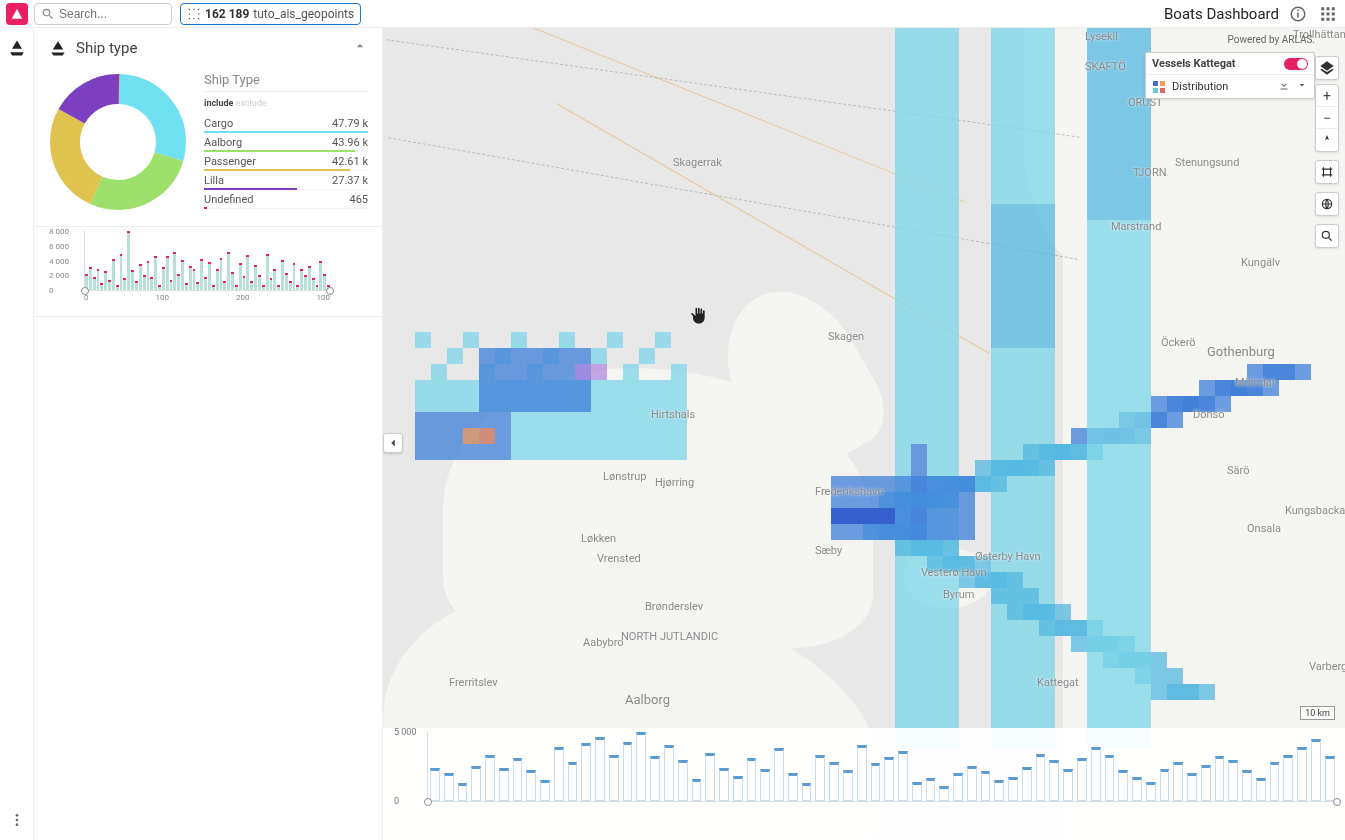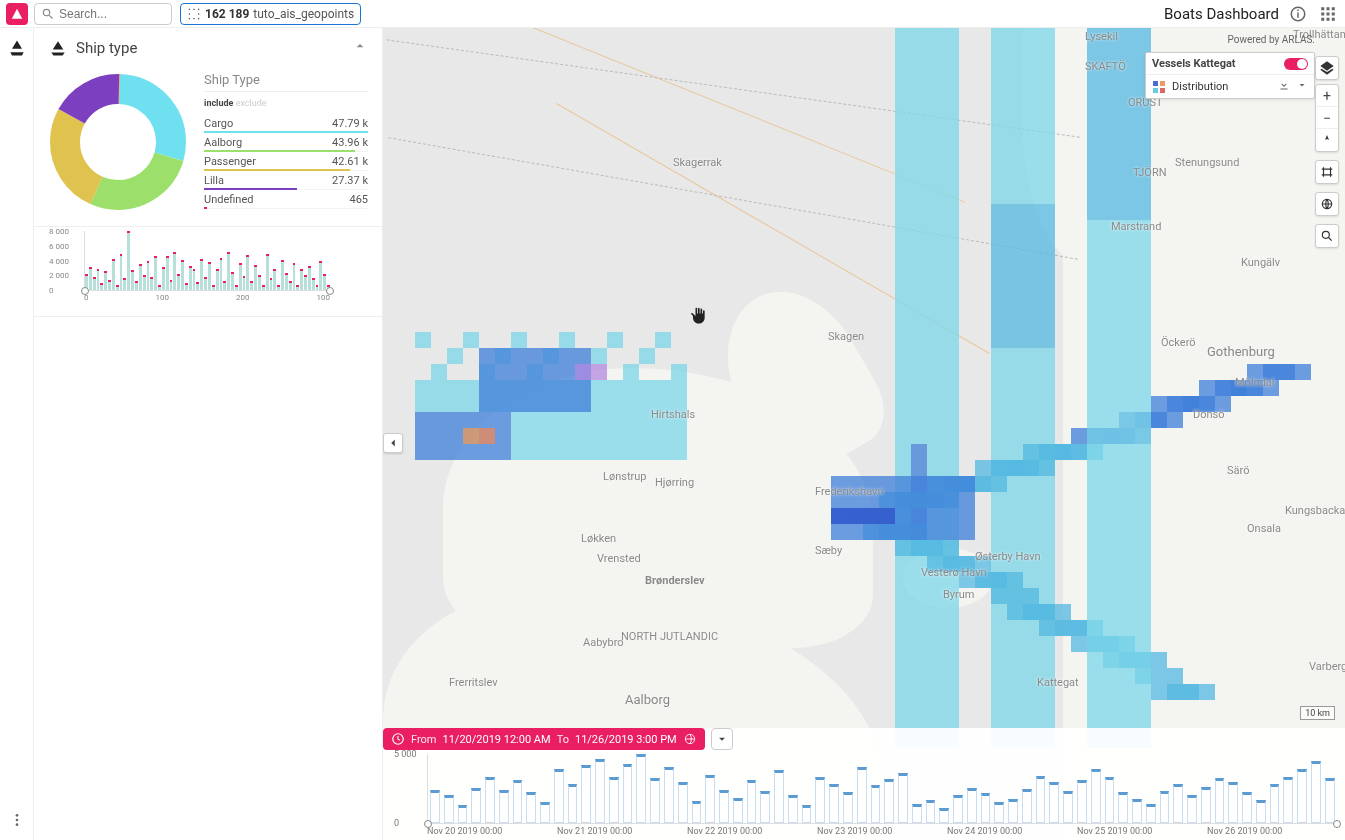--- a/index.html
+++ b/index.html
@@ -1333,21 +1333,21 @@
         <span class="map-label " style="left: 268px; top: 380px;">Hirtshals</span>
         <span class="map-label " style="left: 220px; top: 442px;">Lønstrup</span>
         <span class="map-label " style="left: 272px; top: 448px;">Hjørring</span>
         <span class="map-label " style="left: 432px; top: 457px;">Frederikshavn</span>
         <span class="map-label " style="left: 198px; top: 504px;">Løkken</span>
         <span class="map-label " style="left: 214px; top: 524px;">Vrensted</span>
         <span class="map-label " style="left: 432px; top: 516px;">Sæby</span>
         <span class="map-label " style="left: 538px; top: 538px;">Vesterø Havn</span>
         <span class="map-label " style="left: 592px; top: 522px;">Østerby Havn</span>
         <span class="map-label " style="left: 560px; top: 560px;">Byrum</span>
-        <span class="map-label " style="left: 262px; top: 546px; font-weight: bold;">Brønderslev</span>
+        <span class="map-label " style="left: 262px; top: 572px;">Brønderslev</span>
         <span class="map-label " style="left: 200px; top: 608px;">Aabybro</span>
         <span class="map-label " style="left: 238px; top: 602px;">NORTH JUTLANDIC</span>
         <span class="map-label " style="left: 66px; top: 648px;">Frerritslev</span>
         <span class="map-label " style="left: 654px; top: 648px;">Kattegat</span>
         <span class="map-label big" style="left: 242px; top: 664px;">Aalborg</span>
         <span class="map-label " style="left: 728px; top: 192px;">Marstrand</span>
         <span class="map-label " style="left: 792px; top: 128px;">Stenungsund</span>
         <span class="map-label " style="left: 858px; top: 228px;">Kungälv</span>
         <span class="map-label " style="left: 885px; top: 52px;">Lilla Edet</span>
         <span class="map-label " style="left: 702px; top: 2px;">Lysekil</span>
@@ -1448,41 +1448,20 @@
 
     <div class="cursor-hand">
       <svg viewBox="0 0 24 24" width="20" height="20">
           <path fill="#222" d="M13 2c.6 0 1 .4 1 1v6h1V4c0-.6.4-1 1-1s1 .4 1 1v5h1V6c0-.6.4-1 1-1s1 .4 1 1v8c0 4-3 7-7 7s-7-3-7-7v-2l-2-2c-.4-.4-.4-1 0-1.4s1-.4 1.4 0L9 12V3c0-.6.4-1 1-1s1 .4 1 1v6h1V3c0-.6.4-1 1-1z"></path>
         </svg>
     </div>
 
     <div class="scale-bar">10 km</div>
 
     <div class="timeline">
-      <div class="time-chip-row">
-        <div class="time-chip">
-          <svg viewBox="0 0 24 24" width="14" height="14">
-              <circle cx="12" cy="12" r="9" fill="none" stroke="#fff" stroke-width="2"></circle>
-              <path stroke="#fff" stroke-width="2" d="M12 7v5l3 2"></path>
-            </svg>
-          <span class="lbl">From</span>
-          <span class="val">11/20/2019 12:00 AM</span>
-          <span class="lbl">To</span>
-          <span class="val">11/26/2019 3:00 PM</span>
-          <svg viewBox="0 0 24 24" width="14" height="14">
-              <circle cx="12" cy="12" r="8" fill="none" stroke="#fff" stroke-width="1.5"></circle>
-              <path fill="none" stroke="#fff" stroke-width="1.5" d="M4 12h16M12 4c3 4 3 12 0 16"></path>
-            </svg>
-        </div>
-        <div class="expand-btn">
-          <svg viewBox="0 0 24 24" width="14" height="14">
-              <path fill="#444" d="M7 10l5 5 5-5z"></path>
-            </svg>
-        </div>
-      </div>
       <div class="time-chart">
         <div id="timeline-ylabels">
             <span class="ylab" style="top: 0%;">5 000</span>
             <span class="ylab" style="top: 100%;">0</span>
           </div>
         <div class="bars" id="timeline-bars">
             <div class="bar" style="height: 47.619%;"></div>
             <div class="bar" style="height: 41.2698%;"></div>
             <div class="bar" style="height: 25.3968%;"></div>
             <div class="bar" style="height: 50.7937%;"></div>
@@ -1545,25 +1524,16 @@
             <div class="bar" style="height: 33.3333%;"></div>
             <div class="bar" style="height: 57.1429%;"></div>
             <div class="bar" style="height: 66.6667%;"></div>
             <div class="bar" style="height: 77.7778%;"></div>
             <div class="bar" style="height: 90.4762%;"></div>
             <div class="bar" style="height: 65.0794%;"></div>
           </div>
         <div class="knob left"></div>
         <div class="knob right"></div>
       </div>
-      <div class="time-xaxis" id="timeline-xaxis">
-          <span>Nov 20 2019 00:00</span>
-          <span>Nov 21 2019 00:00</span>
-          <span>Nov 22 2019 00:00</span>
-          <span>Nov 23 2019 00:00</span>
-          <span>Nov 24 2019 00:00</span>
-          <span>Nov 25 2019 00:00</span>
-          <span>Nov 26 2019 00:00</span>
-        </div>
     </div>
 
   </div>
 </div>
 
 </body></html>

